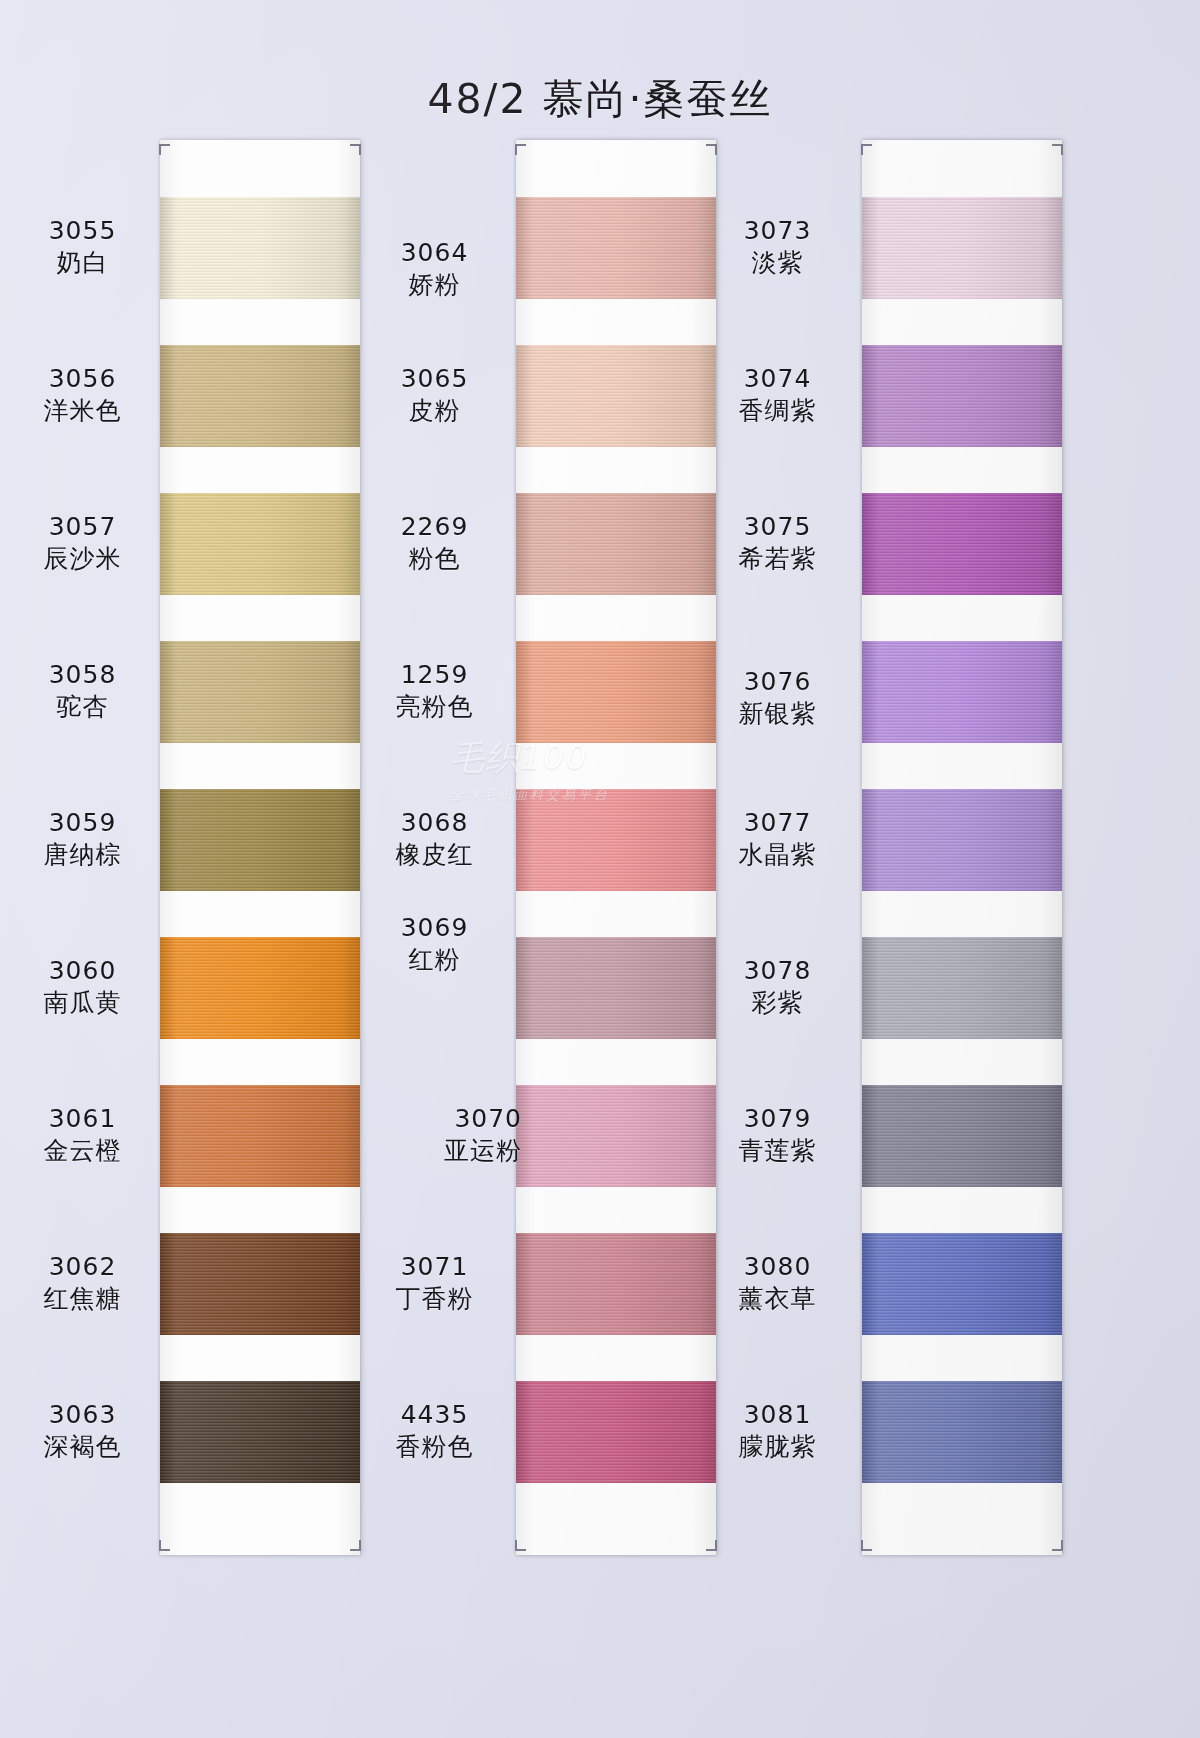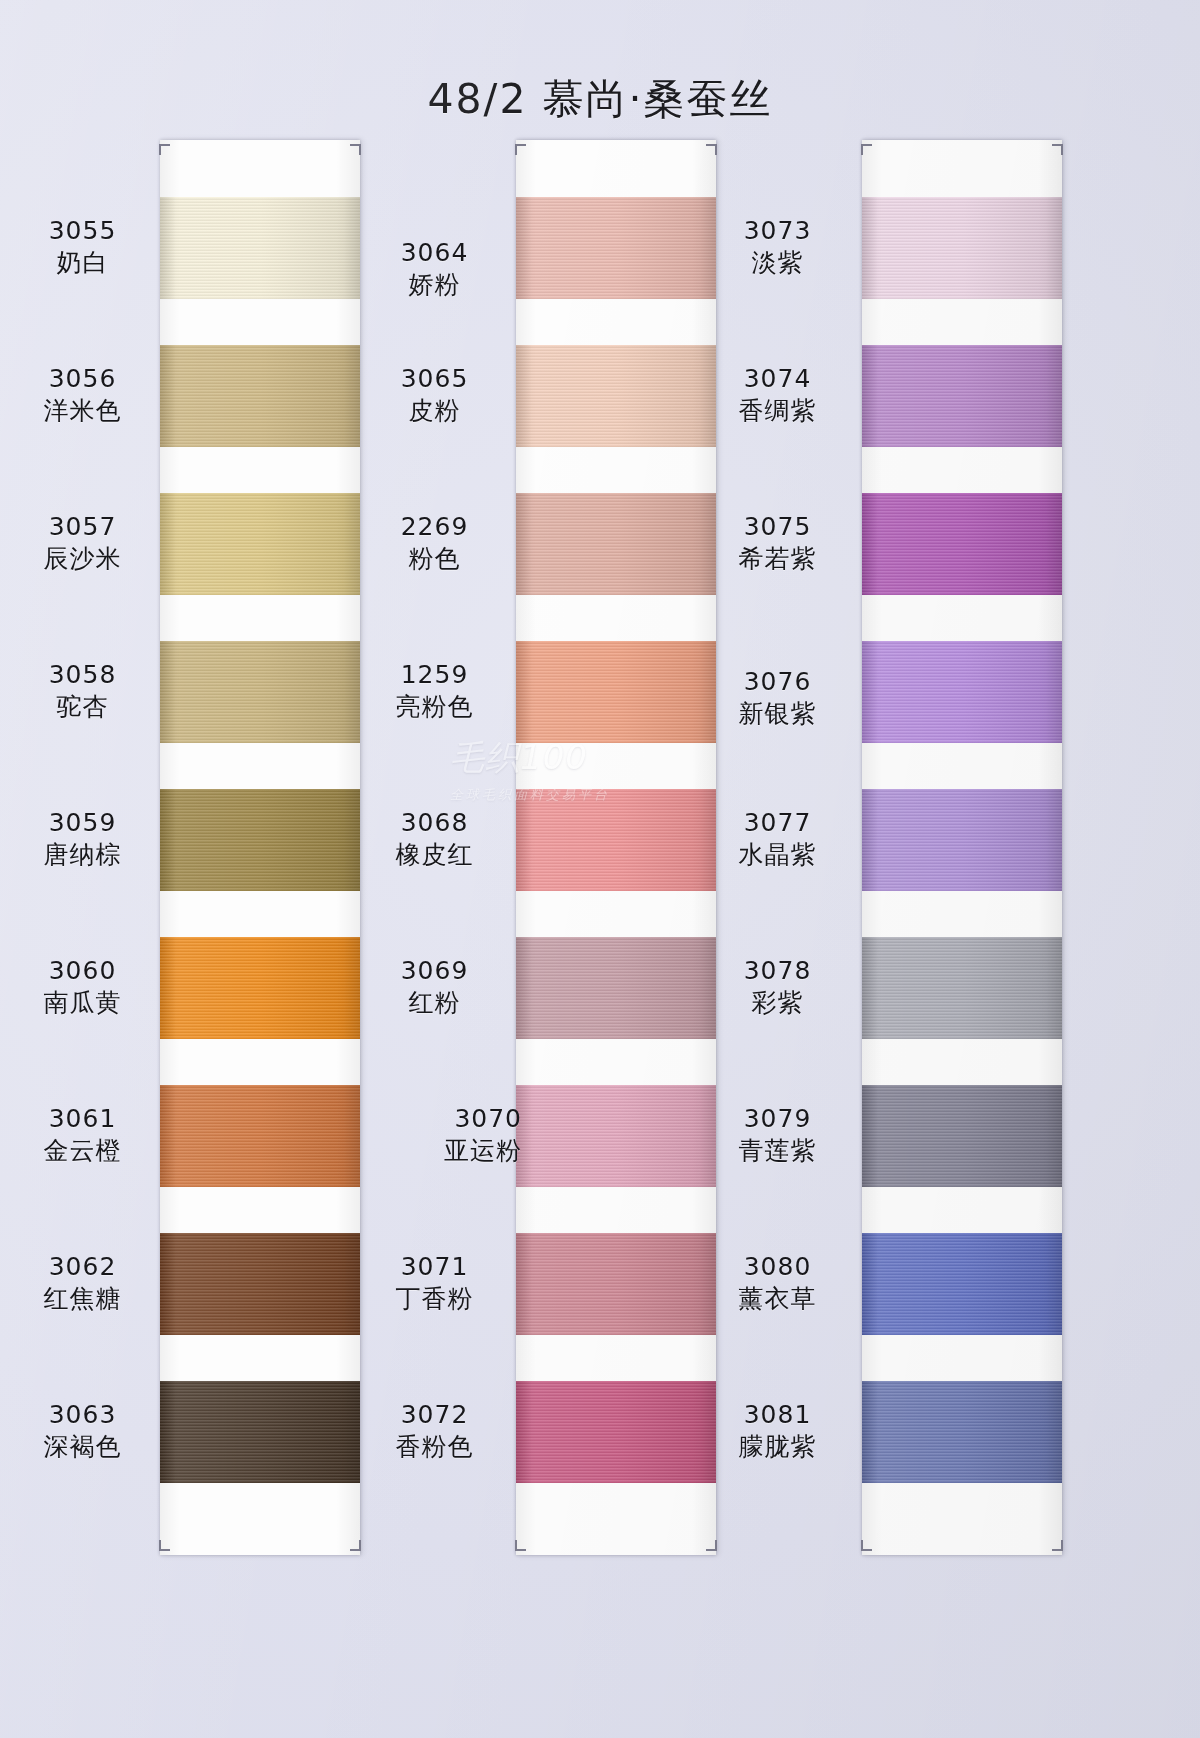--- a/index.html
+++ b/index.html
@@ -284,34 +284,34 @@
       <div class="name">粉色</div>
     </div>
     <div class="label" style="left: 347px; top: 659px;">
       <div class="code">1259</div>
       <div class="name">亮粉色</div>
     </div>
     <div class="label" style="left: 347px; top: 807px;">
       <div class="code">3068</div>
       <div class="name">橡皮红</div>
     </div>
-    <div class="label" style="left: 347px; top: 955px;">
+    <div class="label" style="left: 347px; top: 912px;">
       <div class="code">3069</div>
       <div class="name">红粉</div>
     </div>
     <div class="label" style="left: 347px; top: 1103px; text-align: right;">
       <div class="code">3070</div>
       <div class="name">亚运粉</div>
     </div>
     <div class="label" style="left: 347px; top: 1251px;">
       <div class="code">3071</div>
       <div class="name">丁香粉</div>
     </div>
     <div class="label" style="left: 347px; top: 1399px;">
-      <div class="code">3072</div>
+      <div class="code">4435</div>
       <div class="name">香粉色</div>
     </div>
     <div class="label" style="left: 690px; top: 215px;">
       <div class="code">3073</div>
       <div class="name">淡紫</div>
     </div>
     <div class="label" style="left: 690px; top: 363px;">
       <div class="code">3074</div>
       <div class="name">香绸紫</div>
     </div>

